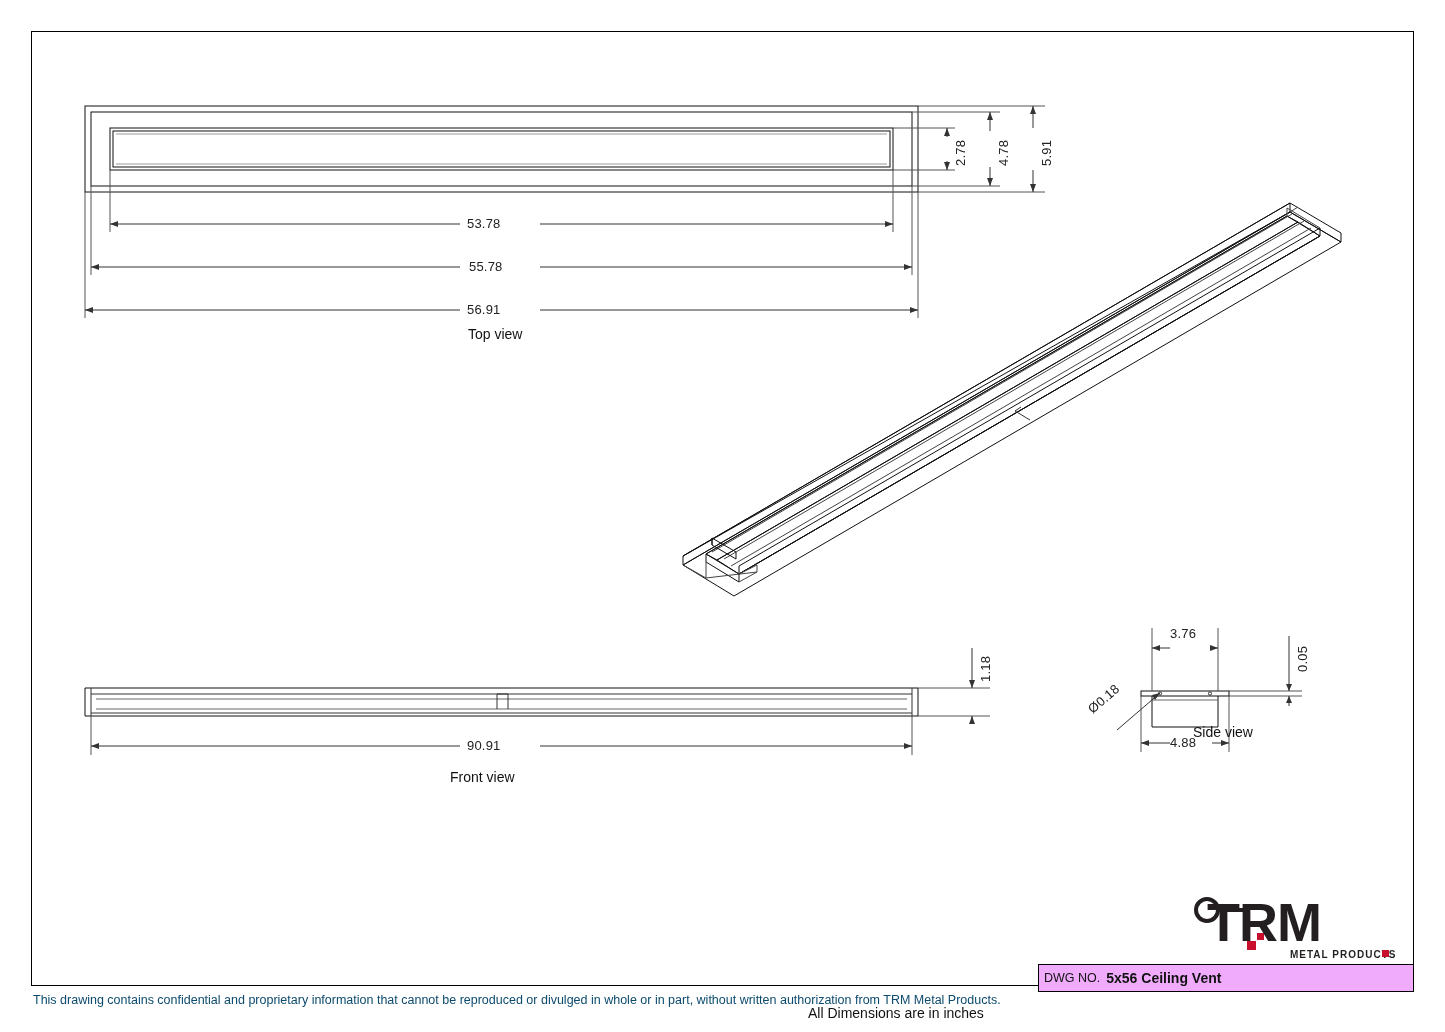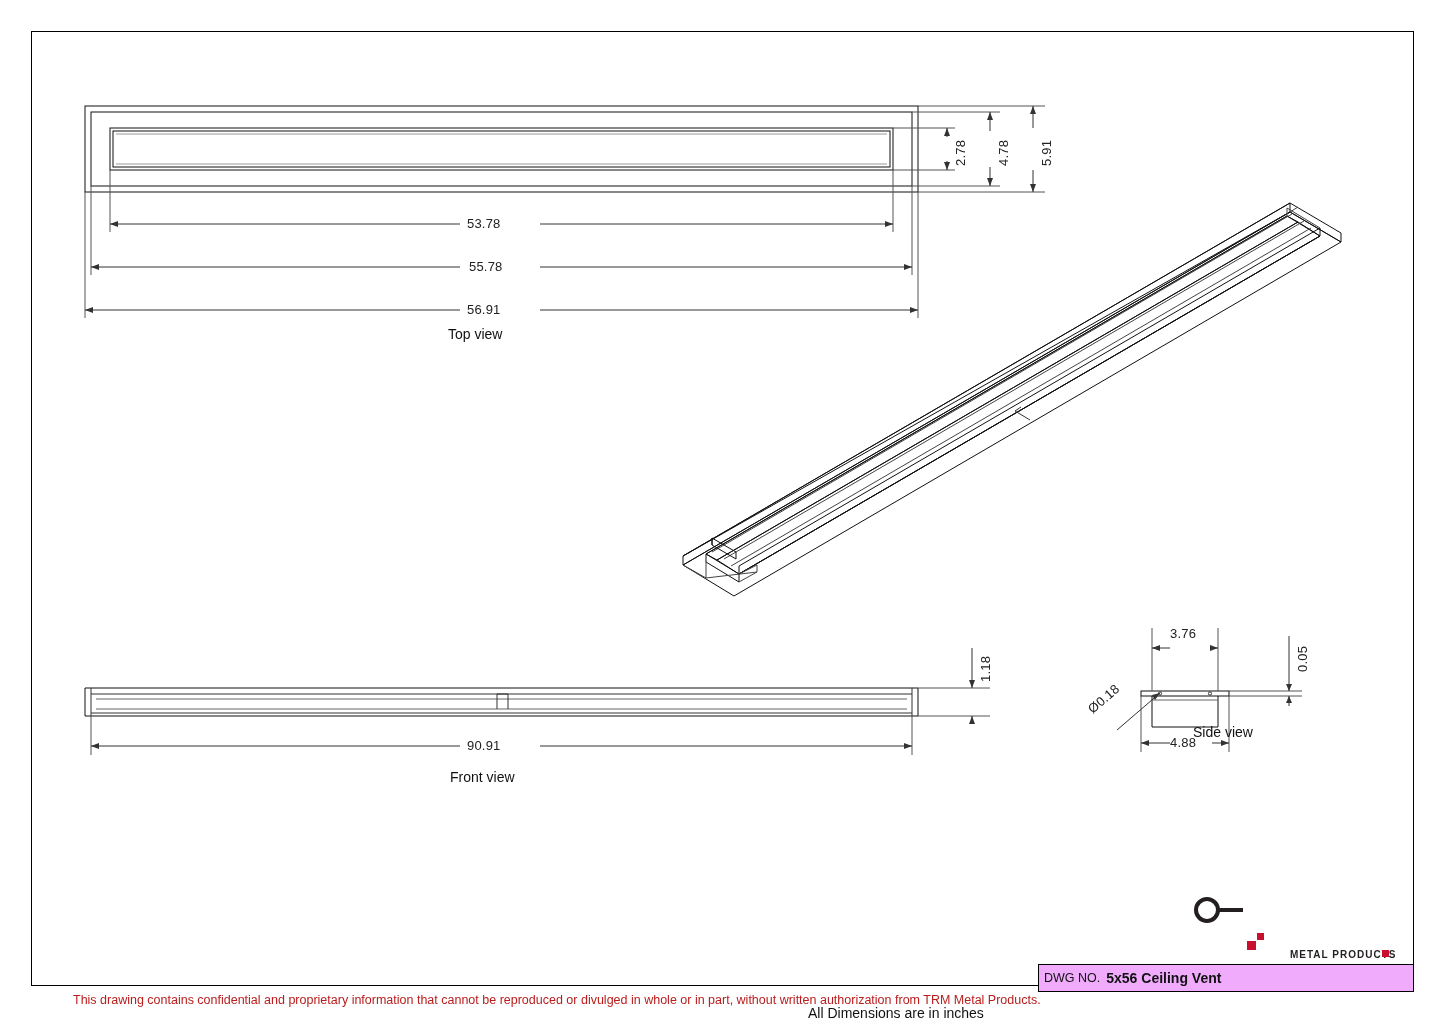--- a/index.html
+++ b/index.html
@@ -48,23 +48,22 @@
     position: absolute;
     font-size: 14px;
     color: #111;
     white-space: nowrap;
   }
   .footer-note {
     position: absolute;
     left: 33px;
     top: 993px;
     font-size: 12.5px;
-    color: #b91c1c;
+    color: #0c4a6e;
     white-space: nowrap;
-    margin-left: 40px;
   }
   .units-note {
     position: absolute;
     left: 808px;
     top: 965px;
     font-size: 14px;
     color: #111;
     white-space: nowrap;
     margin-top: 40px;
   }
@@ -325,41 +324,42 @@
   </svg>
 
   <div class="dim-text" style="left:467px; top:216px;">53.78</div>
   <div class="dim-text" style="left:457px; top:259px;margin-left:12px;">55.78</div>
   <div class="dim-text" style="left:467px; top:302px;">56.91</div>
 
   <div class="dim-text vert" style="left:953px; top:166px;">2.78</div>
   <div class="dim-text vert" style="left:996px; top:166px;">4.78</div>
   <div class="dim-text vert" style="left:1039px; top:166px;">5.91</div>
 
-  <div class="view-label" style="left:448px; top:326px;">Top view</div>
+  <div class="view-label" style="left:468px; top:326px;">Top view</div>
 
   <div class="dim-text" style="left:467px; top:738px;">90.91</div>
   <div class="dim-text vert" style="left:978px; top:682px;">1.18</div>
   <div class="view-label" style="left:450px; top:769px;">Front view</div>
 
   <div class="dim-text" style="left:1170px; top:626px;">3.76</div>
   <div class="dim-text" style="left:1170px; top:735px;">4.88</div>
   <div class="dim-text vert" style="left:1295px; top:672px;">0.05</div>
   <div class="dim-text" style="left:1085px; top:705px; transform:rotate(-41deg); transform-origin:left top;">Ø0.18</div>
   <div class="view-label" style="left:1152px; top:724px;margin-left:41px;">Side view</div>
 
   <div class="logo">
     <svg width="229" height="68" viewBox="0 0 229 68" xmlns="http://www.w3.org/2000/svg">
       <g fill="none" stroke="#231f20" stroke-width="4">
         <circle cx="22" cy="17" r="11"></circle>
         <path d="M33 17 L58 17"></path>
       </g>
       <rect x="62" y="48" width="9" height="9" fill="#c8102e"></rect>
       <rect x="72" y="40" width="7" height="7" fill="#c8102e"></rect>
     </svg>
+    <div class="logo-text">TRM</div>
     <div class="logo-sub">METAL PRODUCTS</div>
     <div class="logo-sub-sq"></div>
   </div>
 
   <div class="units-note">All Dimensions are in inches</div>
 
   <div class="title-block">
     <span class="dwg-label">DWG NO.</span>
     <span class="dwg-value">5x56 Ceiling Vent</span>
   </div>

